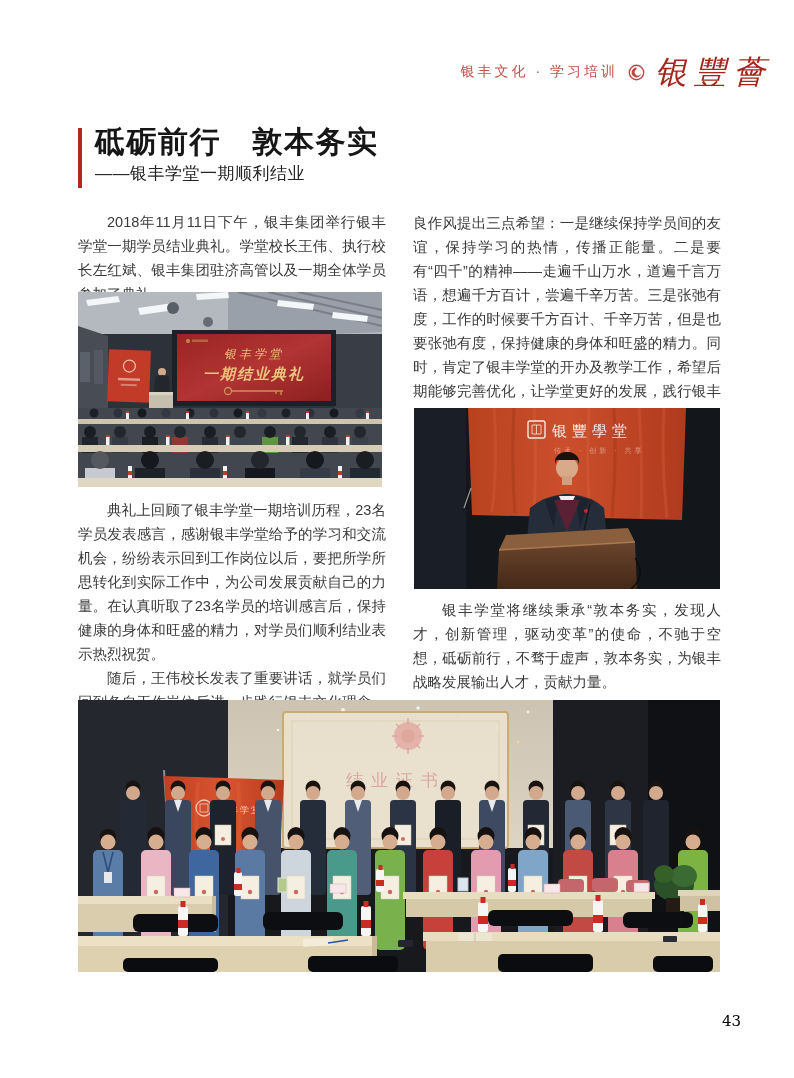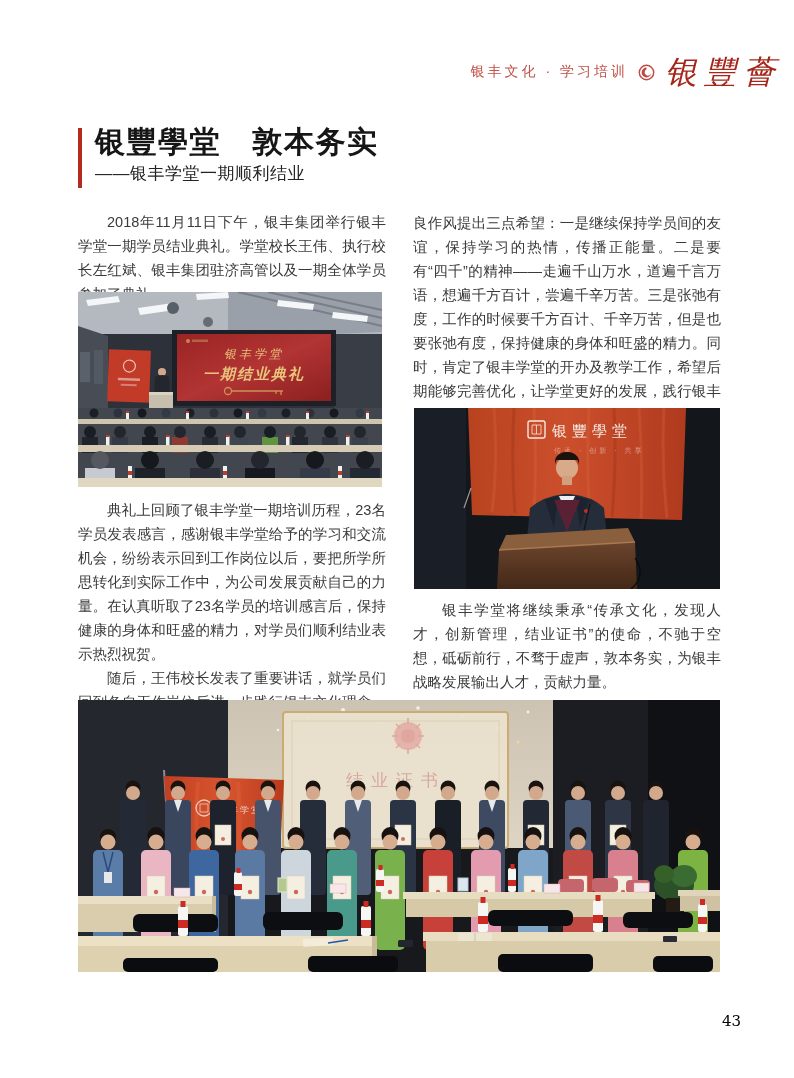--- a/index.html
+++ b/index.html
@@ -2,21 +2,21 @@
 <html><head>
 <meta charset="utf-8">
 <style>
   * { box-sizing: border-box; }
   html, body { margin: 0; padding: 0; background: #ffffff; }
   .page {
     position: relative; width: 794px; height: 1078px; background: #ffffff;
     overflow: hidden; font-family: "Liberation Sans", "DejaVu Sans", sans-serif;
   }
   
-  .masthead { position: absolute; top: 56px; right: 12px; display: flex; align-items: center; gap: 10px; margin-left: 9px; }
+  .masthead { position: absolute; top: 56px; right: 22px; display: flex; align-items: center; gap: 10px; margin-left: 9px; }
   .masthead .section { font-size: 14px; color: #c0524a; letter-spacing: 3px; }
   .masthead .brand {
     font-family: "DejaVu Serif", "Liberation Serif", serif; font-style: italic; font-weight: normal;
     font-size: 32px; color: #a5271b; letter-spacing: 7px; line-height: 1;
   }
   .swirl { width: 17px; height: 17px; }
   
   .titlebar { position: absolute; left: 78px; top: 128px; width: 4px; height: 60px; background: #b22a20; }
   .titleblock { position: absolute; left: 95px; top: 124px; }
   h1.title { margin: 0; font-size: 30px; font-weight: bold; color: #161616; letter-spacing: 1.5px; line-height: 1.2; }
@@ -48,21 +48,21 @@
     <span class="section">银丰文化 · 学习培训</span>
     <svg class="swirl" viewBox="0 0 17 17">
       <circle cx="8.5" cy="8.5" r="7.2" fill="none" stroke="#bf4a42" stroke-width="1.4"></circle>
       <path d="M8.5,3.6 A4.9,4.9 0 1 0 13.4,8.5 A3.4,3.4 0 1 1 8.5,5.2 Z" fill="#bf4a42"></path>
     </svg>
     <span class="brand">银豐薈</span>
   </div>
 
   <div class="titlebar"></div>
   <div class="titleblock">
-    <h1 class="title">银豐學堂　敦本务实</h1>
+    <h1 class="title">砥砺前行　敦本务实</h1>
     <div class="subtitle">——银丰学堂一期顺利结业</div>
   </div>
 
   <div class="para" style="left:78px;top:210px;width:308px;">
     <p class="ind">2018年11月11日下午，银丰集团举行银丰学堂一期学员结业典礼。学堂校长王伟、执行校长左红斌、银丰集团驻济高管以及一期全体学员参加了典礼。</p>
   </div>
 
   <svg class="photo" style="left:78px;top:292px;" width="304" height="195" viewBox="0 0 304 195">
     <defs>
       <linearGradient id="gscr1" x1="0" y1="0" x2="1" y2="1">
@@ -267,21 +267,21 @@
 
     <g>
       <polygon points="92,127 214,120 221,134 85,142" fill="#8a5f3e"></polygon>
       <polygon points="85,142 221,134 223,181 83,181" fill="url(#gpod2)"></polygon>
       <line x1="85" y1="142" x2="221" y2="134" stroke="#a87a50" stroke-width="1.5"></line>
       <path d="M221,150 q12,18 -4,31" stroke="#0a0a0a" stroke-width="1.2" fill="none"></path>
     </g>
   </svg>
 
   <div class="para" style="left:413px;top:598px;width:308px;">
-    <p class="ind">银丰学堂将继续秉承“传承文化，发现人才，创新管理，结业证书”的使命，不驰于空想，砥砺前行，不骛于虚声，敦本务实，为银丰战略发展输出人才，贡献力量。</p>
+    <p class="ind">银丰学堂将继续秉承“敦本务实，发现人才，创新管理，驱动变革”的使命，不驰于空想，砥砺前行，不骛于虚声，敦本务实，为银丰战略发展输出人才，贡献力量。</p>
   </div>
 
   <svg class="photo" style="left:78px;top:700px;" width="642" height="272" viewBox="0 0 642 272">
     <defs>
       <linearGradient id="gscr3" x1="0" y1="0" x2="0" y2="1">
         <stop offset="0" stop-color="#cdc3b2"></stop>
           <stop offset="1" stop-color="#ddd4c4"></stop>
       </linearGradient>
       <linearGradient id="gflag3" x1="0" y1="0" x2="1" y2="0">
         <stop offset="0" stop-color="#c13f22"></stop>

